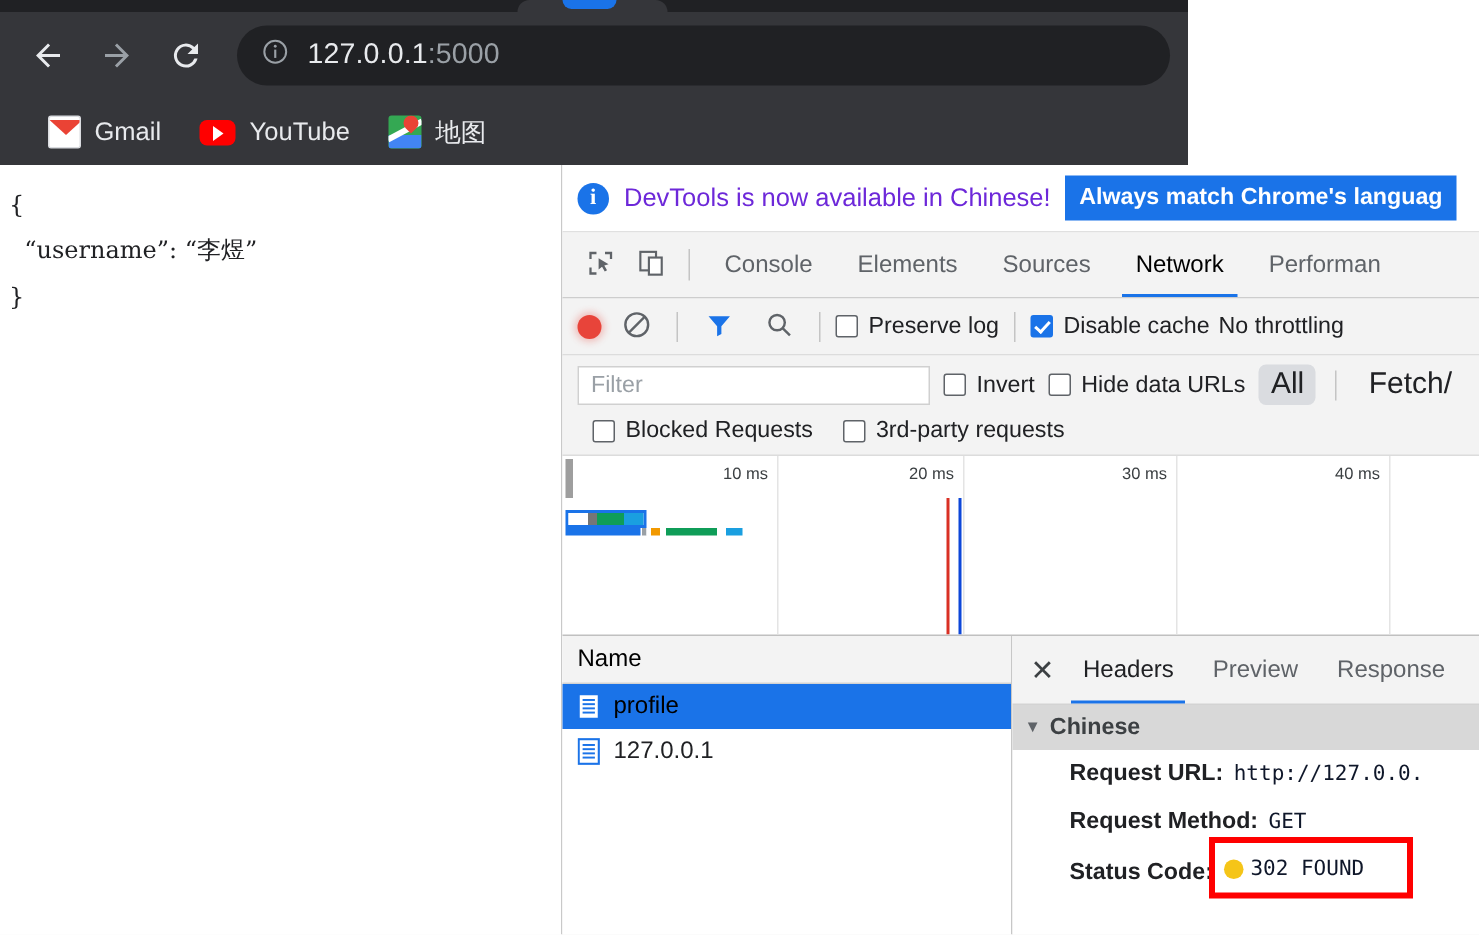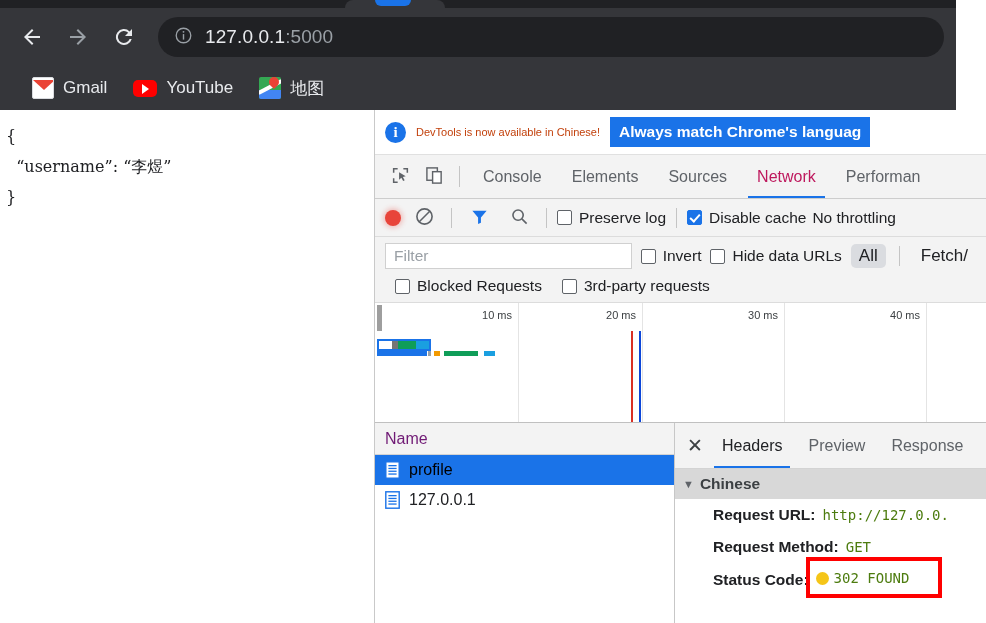--- a/index.html
+++ b/index.html
@@ -4,21 +4,21 @@
 <style>
   * { box-sizing: border-box; margin: 0; padding: 0; }
   html, body {
     width: 986px; height: 623px;
     overflow: hidden;
     font-family: "Liberation Sans", sans-serif;
     background: #ffffff;
   }
 
   
-  #browser-chrome { background: #202124; width: 956px; }
+  #browser-chrome { background: #202124; width: 792px; }
   #tabstrip {
     height: 8px; background: #202124; position: relative;
   }
   #tabstrip .partial-tab {
     position: absolute; left: 345px; top: 0; width: 100px; height: 8px;
     background: #35363a; border-radius: 8px 8px 0 0;
   }
   #tabstrip .tab-accent {
     position: absolute; left: 375px; top: 0px; width: 36px; height: 6px;
     background: #1a73e8; border-radius: 0 0 6px 6px;
@@ -111,41 +111,41 @@
     height: 45px; background: #fff; display: flex; align-items: center;
     gap: 10px; padding: 0 10px; border-bottom: 1px solid #e0e0e0;
     overflow: hidden;
   }
   .info-dot {
     width: 21px; height: 21px; border-radius: 50%; background: #1a73e8;
     color: #fff; font-size: 15px; font-weight: bold; flex: none;
     display: flex; align-items: center; justify-content: center;
     font-family: "Liberation Serif", serif;
   }
-  #dt-banner .banner-text { font-size: 11px; white-space: nowrap; color:#c2410c; }
+  #dt-banner .banner-text { font-size: 17px; white-space: nowrap; color:#6d28d9; }
   #dt-banner .banner-btn {
     background: #1a73e8; color: #fff; font-size: 15.5px; font-weight: bold;
     padding: 6px 9px; white-space: nowrap; flex: none; cursor: pointer;
   }
 
   #dt-tabbar {
     height: 44px; display: flex; align-items: stretch;
     background: #f3f3f3; border-bottom: 1px solid #cdcdcd;
     padding-left: 8px;
   }
   .dt-icon-btn {
     width: 34px; display: flex; align-items: center; justify-content: center;
     cursor: pointer;
   }
   .tb-sep { width: 1px; background: #c4c4c4; margin: 11px 8px; }
   .dt-tab {
     display: flex; align-items: center; padding: 0 15px; font-size: 16px;
     color: #5f6368; cursor: pointer; white-space: nowrap; position: relative;
   }
-  .dt-tab.active { color: #be185d; }
+  .dt-tab.active { color: #000000; }
   .dt-tab.active:after {
     content: ""; position: absolute; left: 6px; right: 6px; bottom: 0;
     height: 2.5px; background: #1a73e8;
   }
 
   #dt-netbar {
     height: 38px; display: flex; align-items: center; gap: 6px;
     padding: 0 10px; border-bottom: 1px solid #dcdcdc; background: #f3f3f3;
   }
   .rec-dot {
@@ -171,21 +171,21 @@
     background: #f3f3f3;
   }
   .filter-row1 { display: flex; align-items: center; gap: 9px; }
   #filter-input {
     width: 250px; height: 26px; background: #fff; border: 1px solid #d0d0d0;
     font-size: 15.5px; color: #202124; padding: 0 8px;
     font-family: "Liberation Sans", sans-serif;
   }
   #filter-input::placeholder { color: #9aa0a6; }
   .pill {
-    font-size: 17px; padding: 2px 8px; border-radius: 5px;
+    font-size: 20px; padding: 2px 8px; border-radius: 5px;
     cursor: pointer; white-space: nowrap;
   }
   .pill.selected { background: #dadce0; color: #202124; }
   .filter-row2 {
     display: flex; align-items: flex-start; gap: 20px; padding: 8px 0 7px 10px;
   }
 
   #dt-timeline {
     height: 120px; background: #fff; border-bottom: 1px solid #c0c0c0;
     position: relative; overflow: hidden;
@@ -204,21 +204,21 @@
   .wf-seg { height: 100%; }
 
   #dt-bottom { flex: 1; display: flex; min-height: 0; }
 
   #requests-pane {
     width: 300px; background: #fff; border-right: 1px solid #c7c7c7;
     display: flex; flex-direction: column;
   }
   .req-header {
     height: 32px; display: flex; align-items: center; padding-left: 10px;
-    font-size: 16px; color: #701a75; background: #f3f3f3;
+    font-size: 16px; color: #000000; background: #f3f3f3;
     border-bottom: 1px solid #d3d3d3;
   }
   .req-row {
     height: 30px; display: flex; align-items: center; gap: 9px;
     padding-left: 10px; font-size: 16px; color: #202124; cursor: pointer;
   }
   .req-row.selected { background: #1a73e8; color: #000000; }
   .doc-icon { width: 15px; height: 18px; flex: none; }
 
   #details-pane { flex: 1; background: #fff; display: flex; flex-direction: column; }
@@ -243,21 +243,21 @@
     height: 30px; display: flex; align-items: center; gap: 6px;
     background: #d8d8d8; padding-left: 8px; font-size: 15.5px;
     font-weight: bold; color: #3c4043; cursor: pointer;
   }
   .tri { font-size: 11px; color: #5f6368; }
   .hdr-line {
     padding: 7px 0 7px 38px; font-size: 15.5px; white-space: nowrap;
     display: flex; align-items: baseline; gap: 7px;
   }
   .hdr-key { font-weight: bold; color: #202124; }
-  .hdr-val { font-family: "DejaVu Sans Mono", monospace; font-size: 14px; color: #4d7c0f; }
+  .hdr-val { font-family: "DejaVu Sans Mono", monospace; font-size: 14px; color: #0f172a; }
   .status-wrap { display: flex; align-items: center; gap: 5px; position: relative; }
   .status-dot {
     width: 13px; height: 13px; border-radius: 50%; background: #f5c518; flex: none;
   }
   #status-box {
     position: absolute; left: -10px; top: -13px; width: 136px; height: 41px;
     border: 4px solid #ff0000; pointer-events: none;
   }
   #wm-holder { position: relative; }
 </style>

